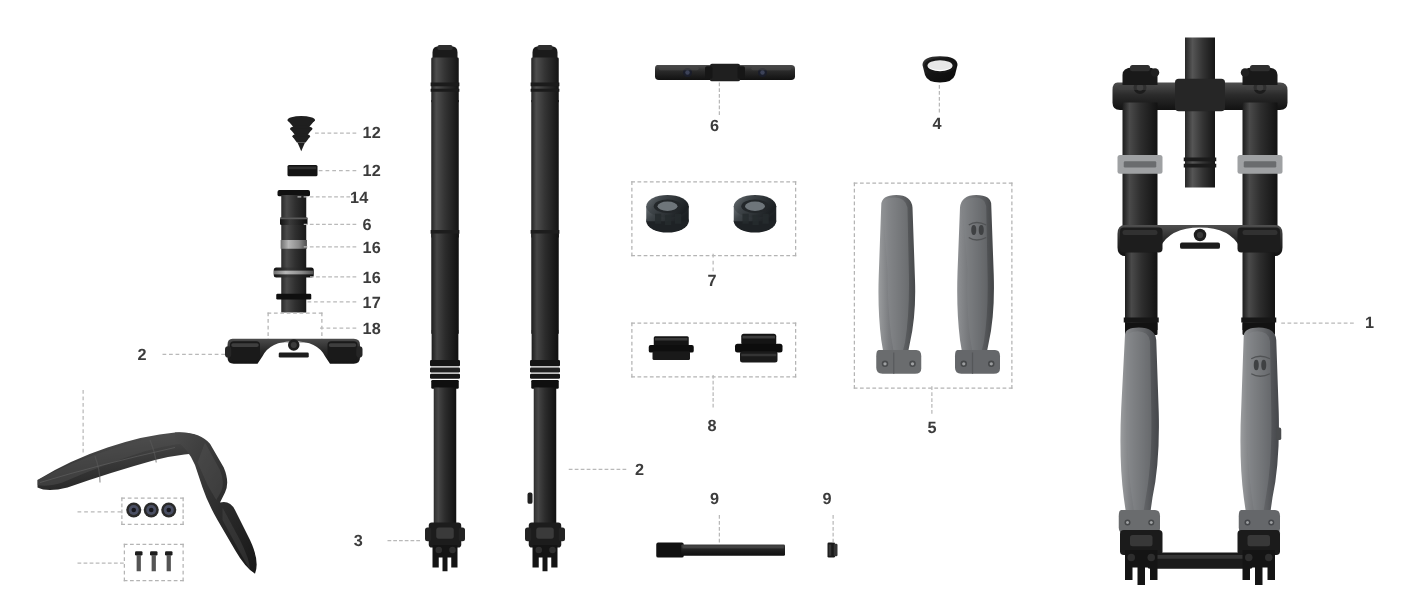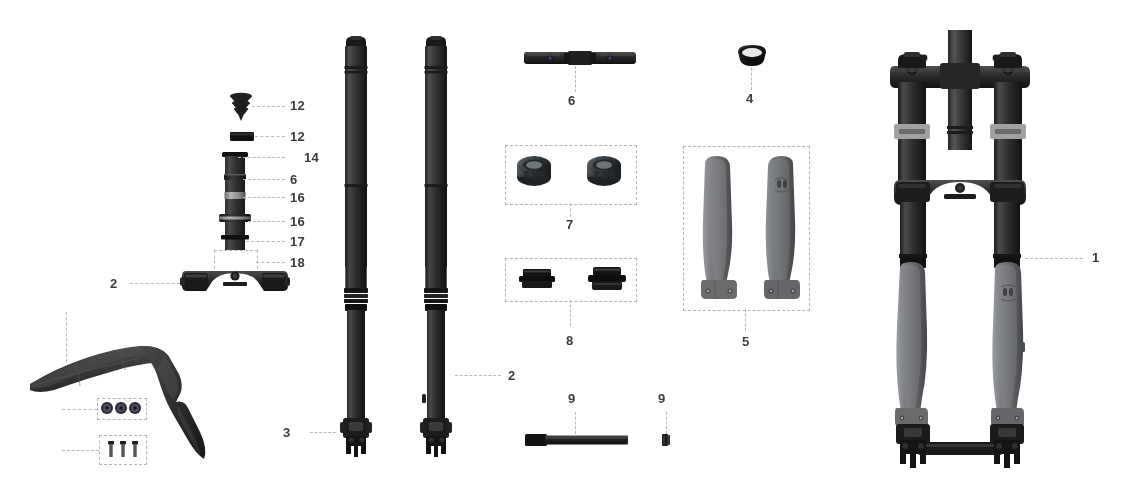--- a/index.html
+++ b/index.html
@@ -105,21 +105,21 @@
       <rect x="16" y="83" width="28" height="4.5" rx="1" fill="#0f0f0f"></rect>
 
       <rect x="18" y="100" width="24" height="3.4" rx="1" fill="#111"></rect>
       <rect x="18" y="106" width="24" height="3.4" rx="1" fill="#111"></rect>
     </svg>
   </div>
 
   <div class="dbox" style="left:214px;top:250px;width:42px;height:22px;"></div>
 
   <div class="lead" style="left:238px;top:157px;width:47px;"></div>
-  <div class="callout" style="left:304px;top:151px;">14</div>
+  <div class="callout" style="left:280px;top:151px;">14</div>
 
   <div class="lead" style="left:243px;top:179px;width:42px;"></div>
   <div class="callout" style="left:290px;top:173px;">6</div>
 
   <div class="lead" style="left:243px;top:197px;width:42px;"></div>
   <div class="callout" style="left:290px;top:191px;">16</div>
 
   <div class="lead" style="left:248px;top:221px;width:37px;"></div>
   <div class="callout" style="left:290px;top:215px;">16</div>
 

